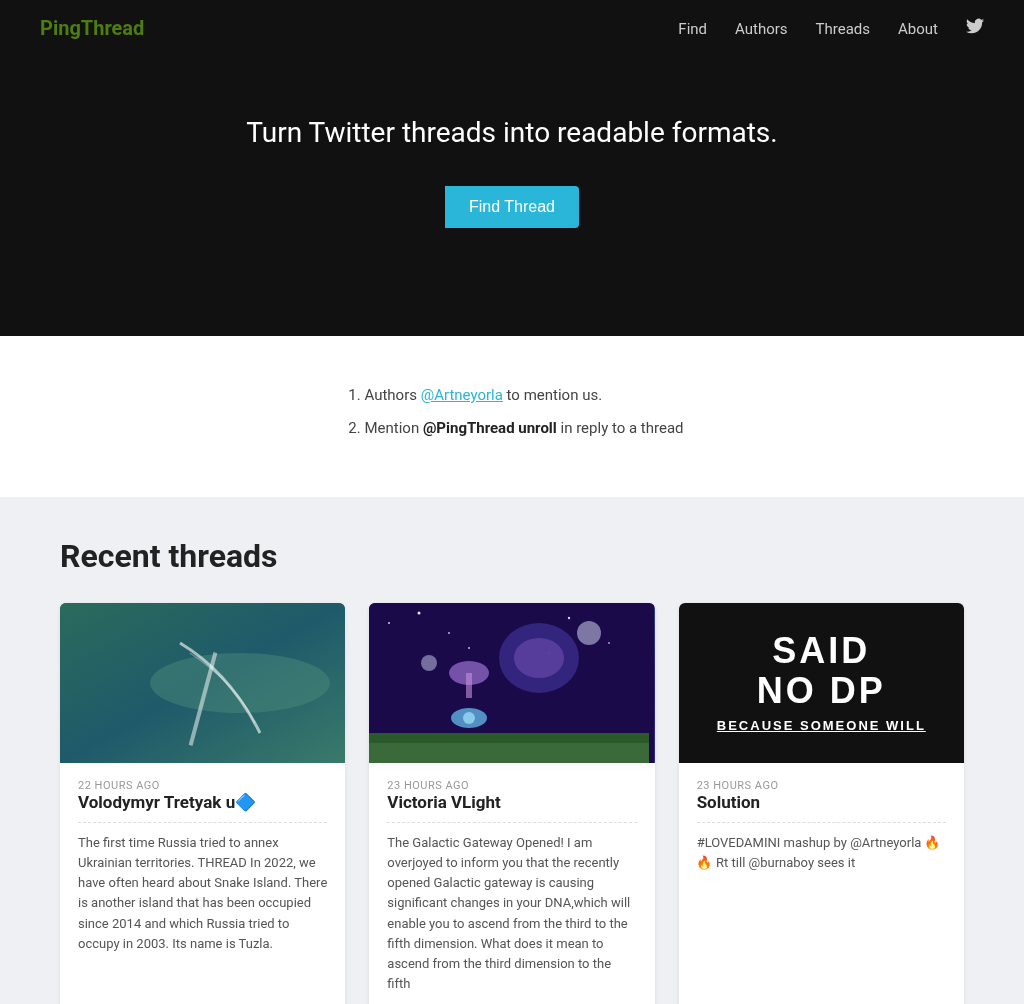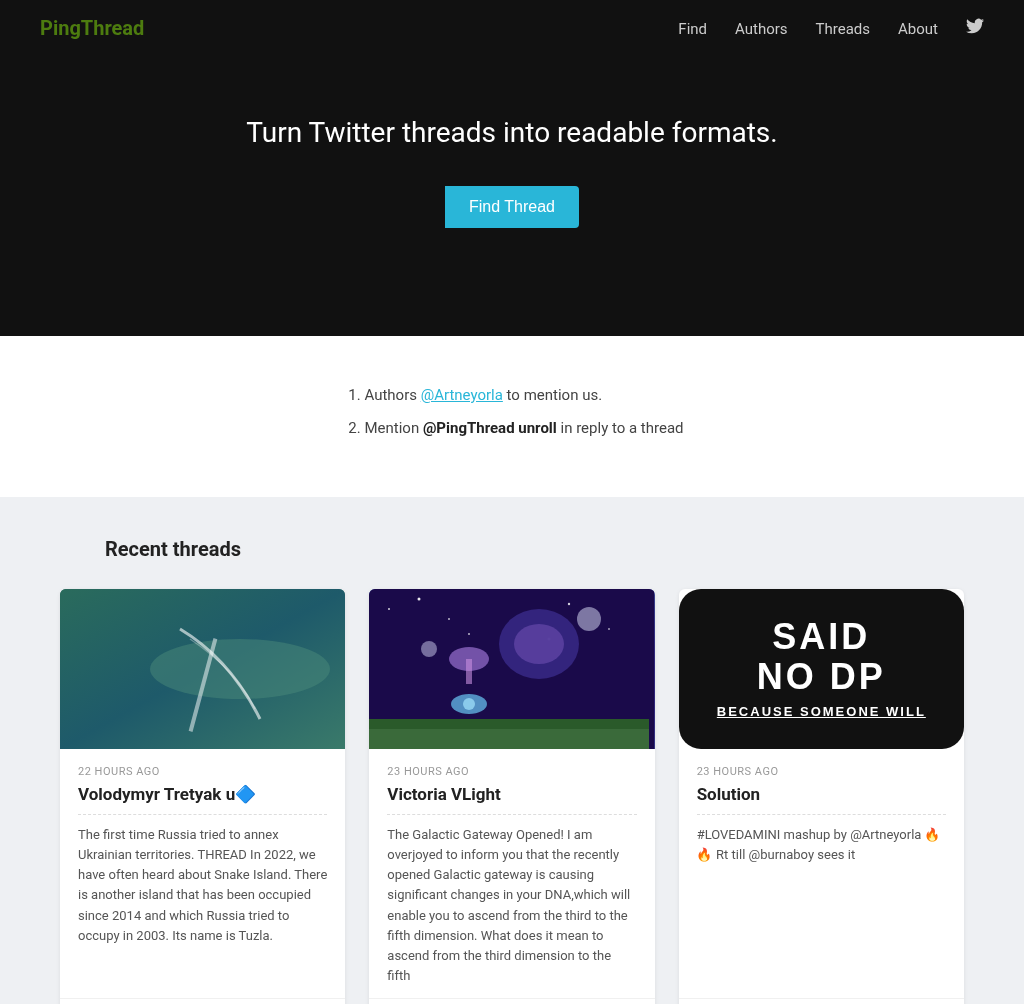--- a/index.html
+++ b/index.html
@@ -109,25 +109,24 @@
       font-weight: 700;
       color: #222;
     }
 
     
     .recent-threads {
       background: #eef0f3;
       padding: 40px 60px 60px;
     }
     .recent-threads h2 {
-      font-size: 20px;
+      font-size: 32px;
       font-weight: 700;
       color: #222;
       margin-bottom: 28px;
-      margin-left: 45px;
     }
     .threads-grid {
       display: grid;
       grid-template-columns: repeat(3, 1fr);
       gap: 24px;
     }
     .thread-card {
       background: #fff;
       border-radius: 6px;
       overflow: hidden;
@@ -171,21 +170,20 @@
     }
     .thread-card-body {
       padding: 16px 18px 12px;
       flex: 1;
     }
     .thread-time {
       font-size: 11px;
       color: #999;
       text-transform: uppercase;
       letter-spacing: 0.5px;
-      margin-bottom: 6px;
     }
     .thread-title {
       font-size: 17px;
       font-weight: 700;
       color: #222;
       margin-bottom: 10px;
       border-bottom: 1px dashed #ddd;
       padding-bottom: 10px;
     }
     .thread-excerpt {
@@ -312,21 +310,21 @@
         <div class="thread-title">Victoria VLight</div>
         <div class="thread-excerpt">The Galactic Gateway Opened! I am overjoyed to inform you that the recently opened Galactic gateway is causing significant changes in your DNA,which will enable you to ascend from the third to the fifth dimension. What does it mean to ascend from the third dimension to the fifth</div>
       </div>
       <div class="thread-card-footer">
         
         
       </div>
     </div>
 
     <div class="thread-card">
-      <div class="thread-card-image img-said" style="height:160px; background:#111; display:flex; flex-direction:column; align-items:center; justify-content:center;border-radius:22px;">
+      <div class="thread-card-image img-said" style="height:160px; background:#111; display:flex; flex-direction:column; align-items:center; justify-content:center;">
         <div style="color:#fff; font-family:'Arial Black', Impact, sans-serif; font-weight:900; font-size:36px; line-height:1.1; text-align:center; letter-spacing:3px;">
           SAID<br>NO DP
         </div>
         <div style="color:#fff; font-family:'Arial Black', Impact, sans-serif; font-size:13px; font-weight:900; margin-top:8px; letter-spacing:2px; text-align:right;text-decoration:underline;">
           BECAUSE SOMEONE WILL
         </div>
       </div>
       <div class="thread-card-body">
         <div class="thread-time">23 HOURS AGO</div>
         <div class="thread-title">Solution</div>

